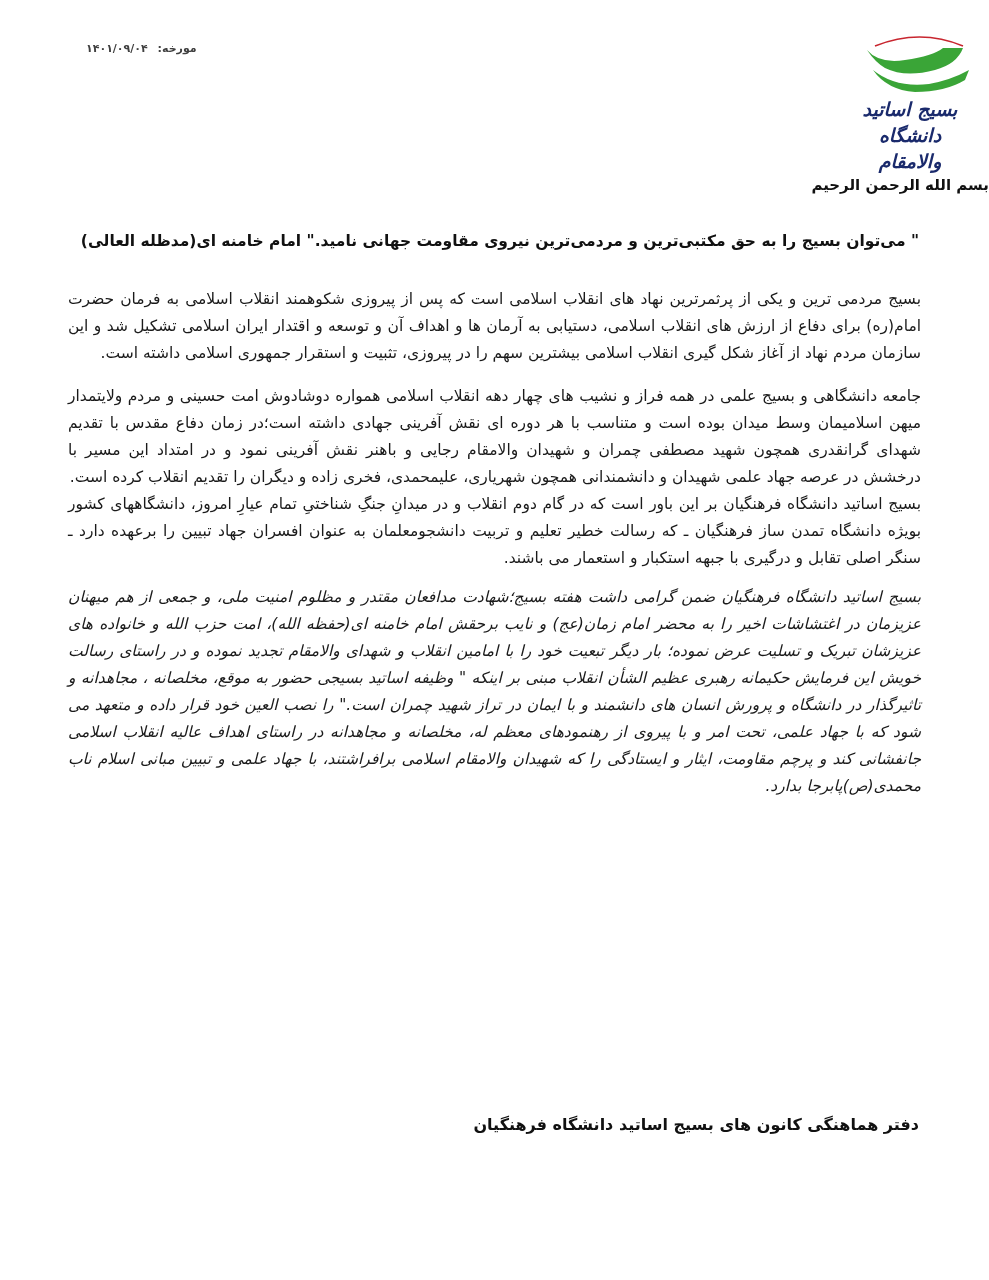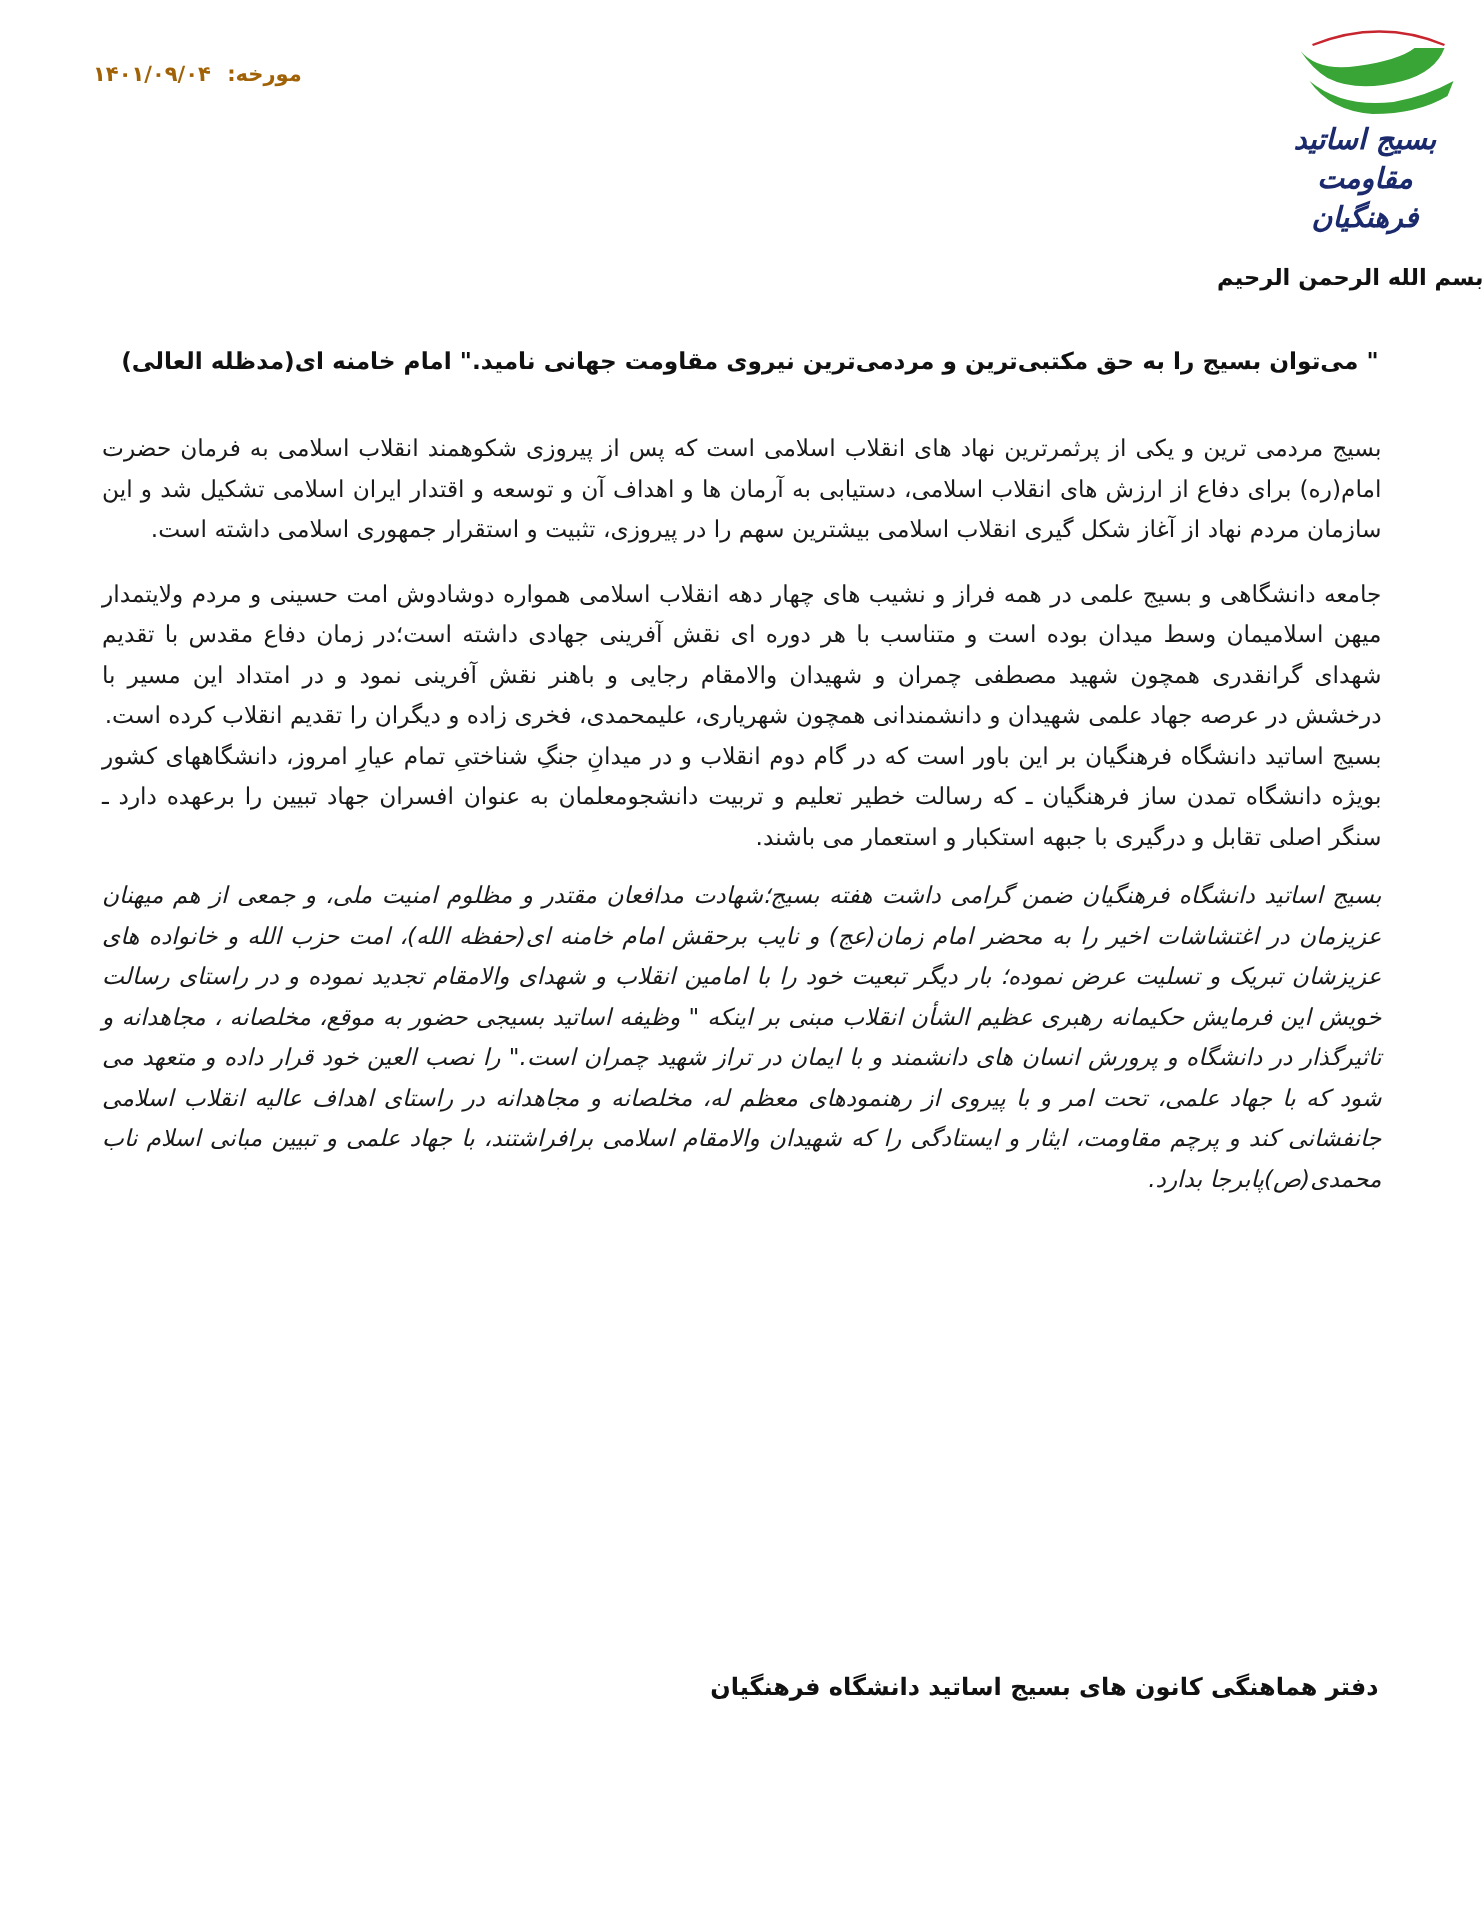--- a/index.html
+++ b/index.html
@@ -2,25 +2,25 @@
 <html><head>
   <meta charset="utf-8">
   <style>
     html, body { margin: 0; padding: 0; background: #ffffff; }
     body {
       width: 989px; height: 1280px; position: relative; overflow: hidden;
       font-family: "DejaVu Sans", sans-serif; color: #111;
     }
     .page { position: absolute; inset: 0; }
     .date-line {
-      position: absolute; left: 62px; top: 42px; direction: rtl;
-      font-weight: bold; font-size: 14px; color: #a16207;
+      position: absolute; left: 86px; top: 42px; direction: rtl;
+      font-weight: bold; font-size: 11px; color: #404040;
     }
     .date-line .val { margin-right: 6px; }
-    .logo { position: absolute; left: 845px; top: 18px; width: 130px; height: 130px; }
+    .logo { position: absolute; left: 845px; top: 34px; width: 130px; height: 130px; }
     .logo-text {
       position: absolute; left: 0; top: 62px; width: 130px; text-align: center;
       font-family: "DejaVu Serif", serif; font-weight: bold; font-style: italic;
       color: #1a2a6c; font-size: 19px; line-height: 26px; direction: rtl;
     }
     .title {
       position: absolute; right: 170px; top: 122px; direction: rtl;
       font-weight: bold; font-size: 16px; white-space: nowrap; color: #111;
     }
     .basmala {
@@ -55,21 +55,21 @@
   </div>
 
   <div class="logo">
     <svg width="130" height="60" viewBox="0 0 130 60">
       <path d="M30 12 Q75 -6 118 12" fill="none" stroke="#c8262f" stroke-width="1.6"></path>
       <path d="M22 16 Q34 30 60 26 Q88 22 98 14 L118 14 Q112 30 90 36 Q60 44 40 34 Q30 28 22 16 Z" fill="#3aa537"></path>
       <path d="M28 36 Q50 54 84 50 Q106 46 124 36 L120 46 Q100 58 70 58 Q42 56 28 36 Z" fill="#3aa537"></path>
     </svg>
     <div class="logo-text">
       <div>بسیج اساتید</div>
-      <div>مقاومت فرهنگیان</div>
+      <div>دانشگاه والامقام</div>
     </div>
   </div>
 
 
   <div class="basmala">بسم الله الرحمن الرحیم</div>
 
   <div class="quote">" می‌توان بسیج را به حق مکتبی‌ترین و مردمی‌ترین نیروی مقاومت جهانی نامید."  امام خامنه ای(مدظله العالی)</div>
 
   <div class="body">
     <p>بسیج مردمی ترین و یکی از پرثمرترین نهاد های انقلاب اسلامی است که پس از پیروزی شکوهمند انقلاب اسلامی به فرمان حضرت امام(ره) برای دفاع از ارزش های انقلاب اسلامی، دستیابی به آرمان ها و اهداف آن و توسعه و اقتدار ایران اسلامی تشکیل شد و این سازمان مردم نهاد از آغاز شکل گیری انقلاب اسلامی بیشترین سهم را در پیروزی، تثبیت و استقرار جمهوری اسلامی داشته است.</p>

